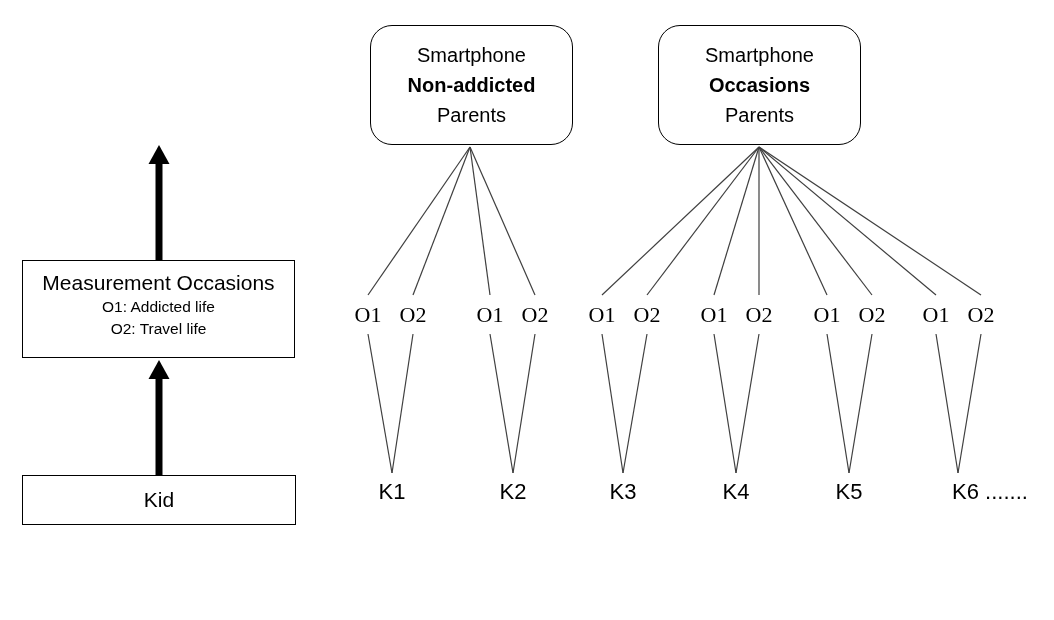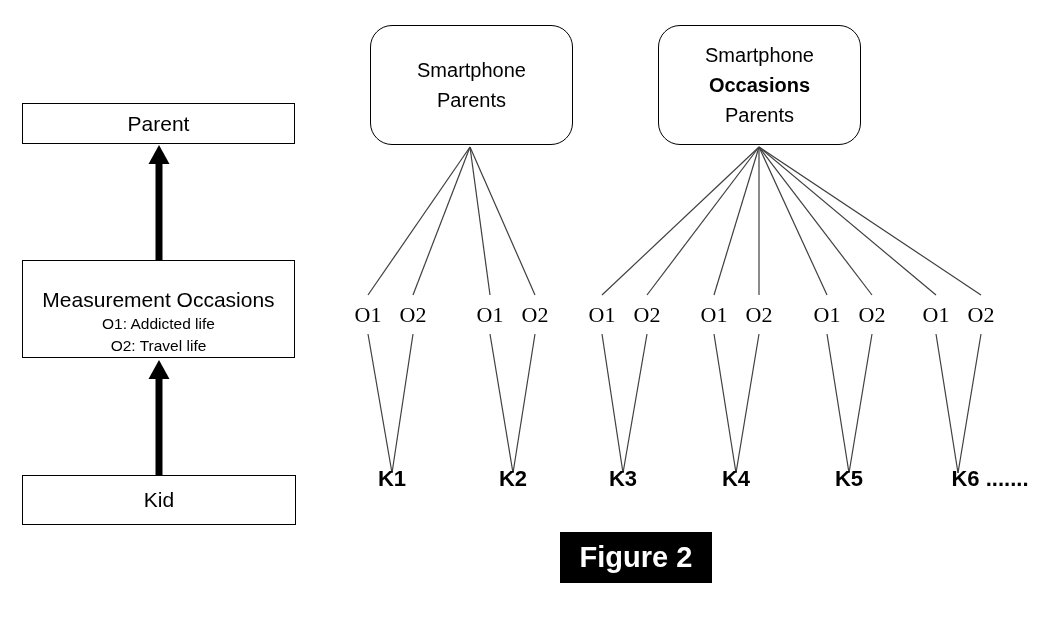--- a/index.html
+++ b/index.html
@@ -29,21 +29,21 @@
     align-items: center;
     justify-content: center;
     box-sizing: border-box;
   }
   .parent-box  { left: 22px; top: 103px; width: 273px; height: 41px; font-size: 21px; }
   .kid-box     { left: 22px; top: 475px; width: 274px; height: 50px; font-size: 21px; }
   .measurement-box {
     left: 22px; top: 260px; width: 273px; height: 98px;
     flex-direction: column;
     justify-content: flex-start;
-    padding-top: 26px;
+    padding-top: 9px;
   }
   .measurement-title { font-size: 21px; line-height: 26px; }
   .measurement-sub   { font-size: 15.5px; line-height: 22px; }
   .round-box {
     position: absolute;
     top: 25px;
     width: 203px; height: 120px;
     border: 1.5px solid #000000;
     border-radius: 22px;
     background: #ffffff;
@@ -59,21 +59,21 @@
   .g1 { left: 370px; }
   .g2 { left: 658px; }
   .round-box .bold-line { font-weight: bold; }
   .o-label, .k-label {
     position: absolute;
     transform: translateX(-50%);
     font-size: 22px;
     white-space: nowrap;
   }
   .o-label { top: 302px; font-family: Liberation Serif, serif; }
-  .k-label { top: 466px; font-weight: bold; }
+  .k-label { top: 479px; }
   .figure-caption {
     position: absolute;
     left: 560px; top: 532px;
     width: 152px; height: 51px;
     background: #000000;
     color: #ffffff;
     font-size: 29px;
     font-weight: bold;
     display: flex;
     align-items: center;
@@ -133,36 +133,34 @@
     <g stroke="#3f3f3f" stroke-width="1.2">
       <line x1="827" y1="334" x2="849" y2="473"></line>
       <line x1="872" y1="334" x2="849" y2="473"></line>
     </g>
     <g stroke="#3f3f3f" stroke-width="1.2">
       <line x1="936" y1="334" x2="958" y2="473"></line>
       <line x1="981" y1="334" x2="958" y2="473"></line>
     </g>
   </svg>
 
-  <div class="rect-box parent-box">
-    <span>Parent</span>
-  </div>
 
   <div class="rect-box measurement-box">
     <div class="measurement-title">Measurement Occasions</div>
     <div class="measurement-sub">O1: Addicted life</div>
     <div class="measurement-sub">O2: Travel life</div>
   </div>
 
   <div class="rect-box kid-box">
     <span>Kid</span>
   </div>
 
   <div class="round-box g1">
     <div>Smartphone</div>
+    <div class="bold-line">Non-addicted</div>
     <div>Parents</div>
   </div>
 
   <div class="round-box g2">
     <div>Smartphone</div>
     <div class="bold-line">Occasions</div>
     <div>Parents</div>
   </div>
 
   <span class="o-label" style="left:368px">O1</span>
@@ -178,15 +176,14 @@
   <span class="o-label" style="left:936px">O1</span>
   <span class="o-label" style="left:981px">O2</span>
 
   <span class="k-label" style="left:392px">K1</span>
   <span class="k-label" style="left:513px">K2</span>
   <span class="k-label" style="left:623px">K3</span>
   <span class="k-label" style="left:736px">K4</span>
   <span class="k-label" style="left:849px">K5</span>
   <span class="k-label" style="left:990px">K6 .......</span>
 
-  <div class="figure-caption">Figure 2</div>
 
 </div>
 
 </body></html>

